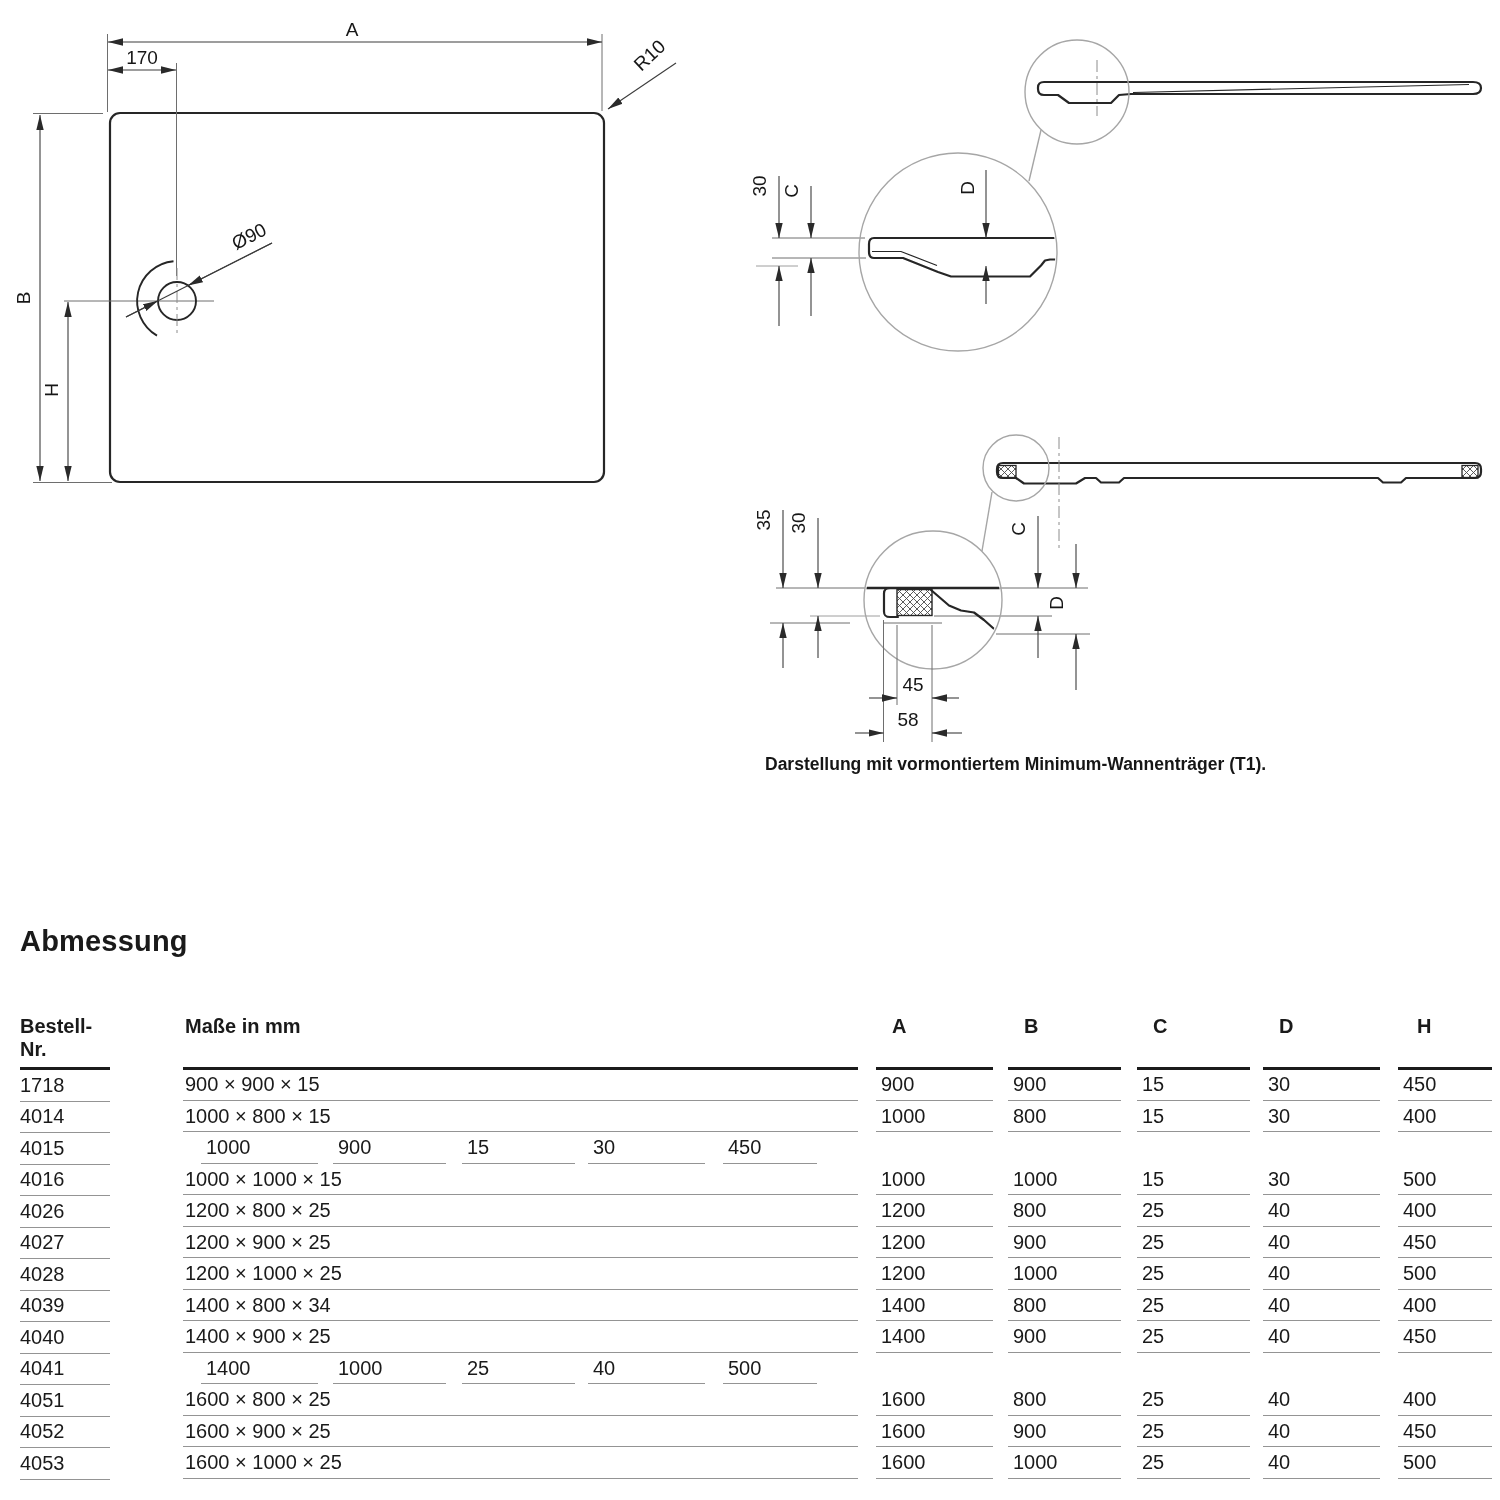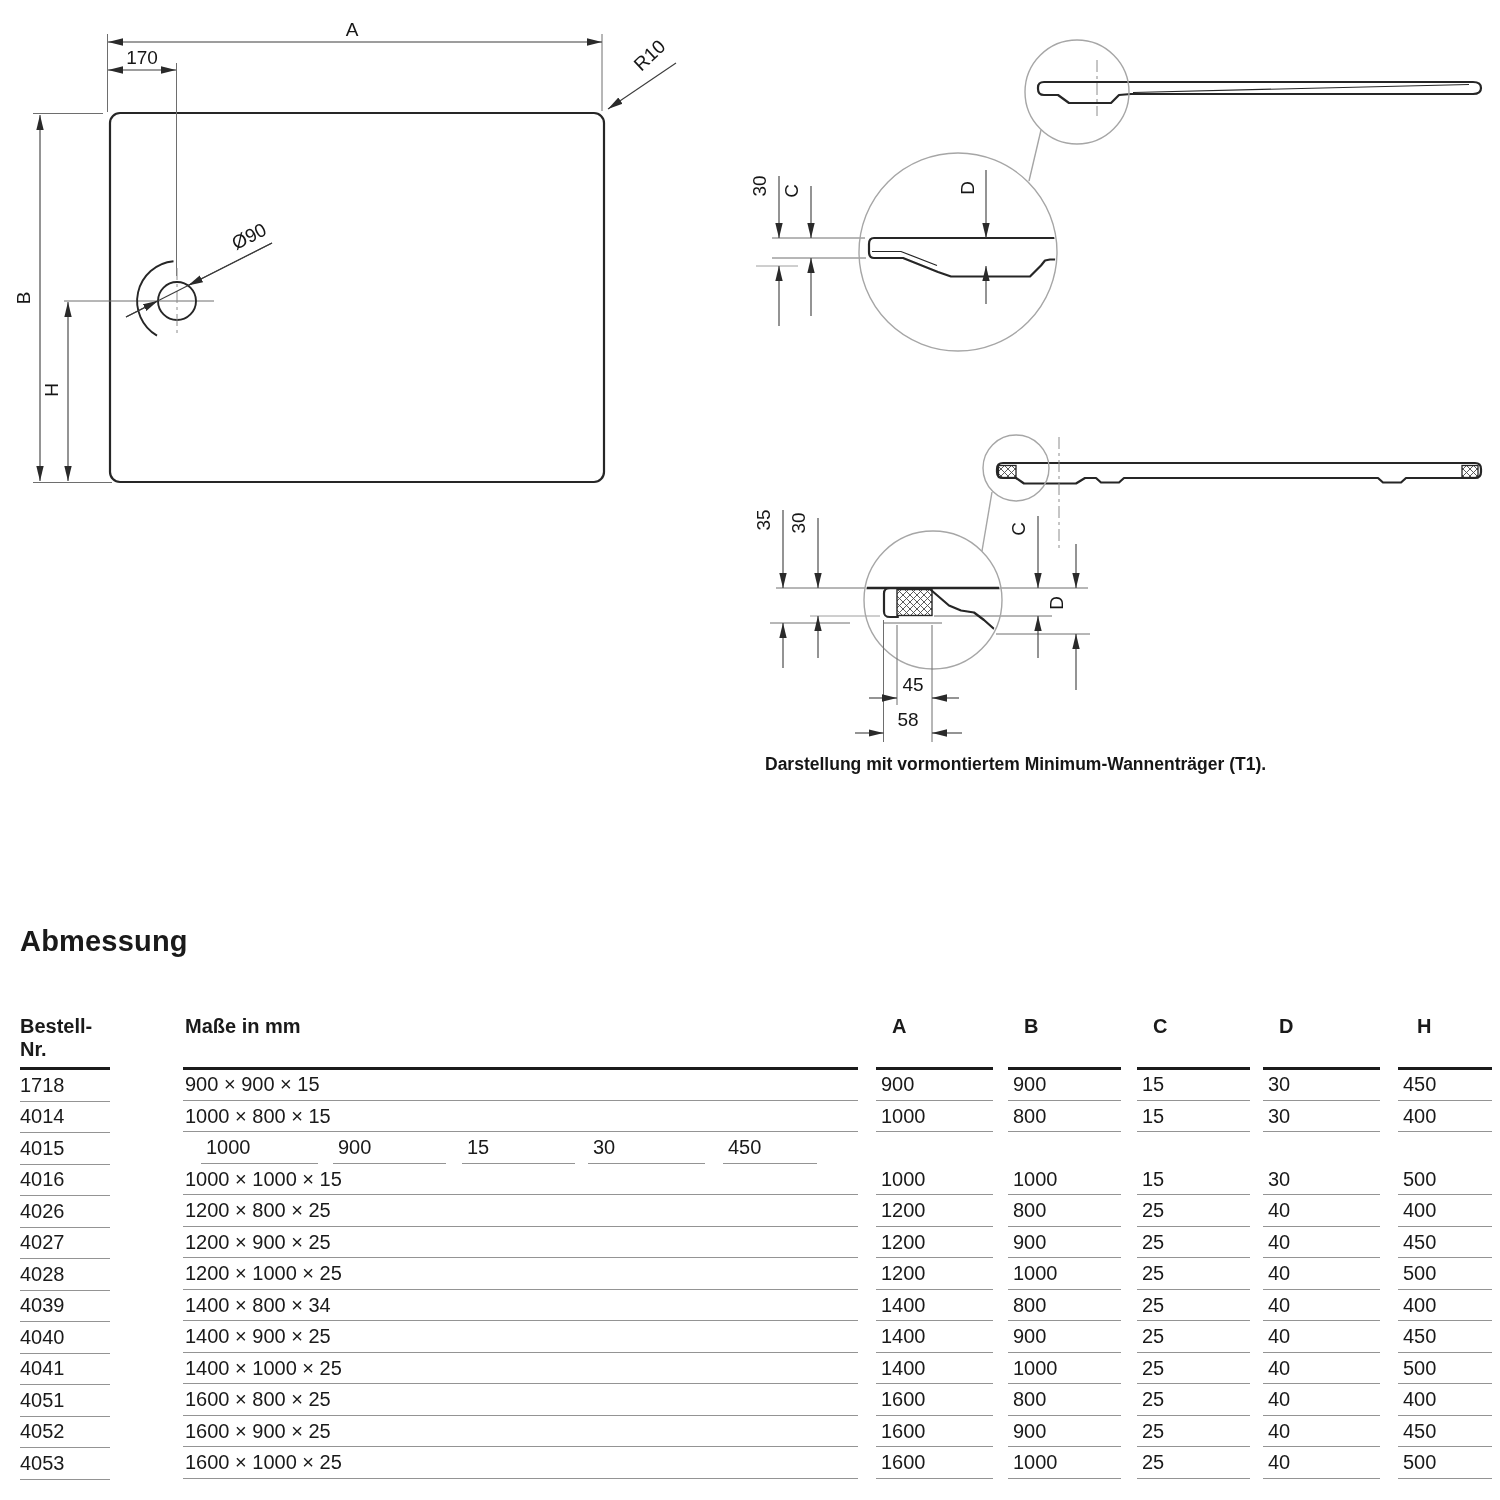--- a/index.html
+++ b/index.html
@@ -317,21 +317,20 @@
       <div class="sp s4"></div>
       <div class="td c5">25</div>
       <div class="sp s5"></div>
       <div class="td c6">40</div>
       <div class="sp s6"></div>
       <div class="td c7">450</div>
     </div>
         <div class="trow">
       <div class="td c1">4041</div>
       <div class="sp s1"></div>
-      <div class="td c2">1400 × 1000 × 25</div>
       <div class="sp s2"></div>
       <div class="td c3">1400</div>
       <div class="sp s3"></div>
       <div class="td c4">1000</div>
       <div class="sp s4"></div>
       <div class="td c5">25</div>
       <div class="sp s5"></div>
       <div class="td c6">40</div>
       <div class="sp s6"></div>
       <div class="td c7">500</div>

